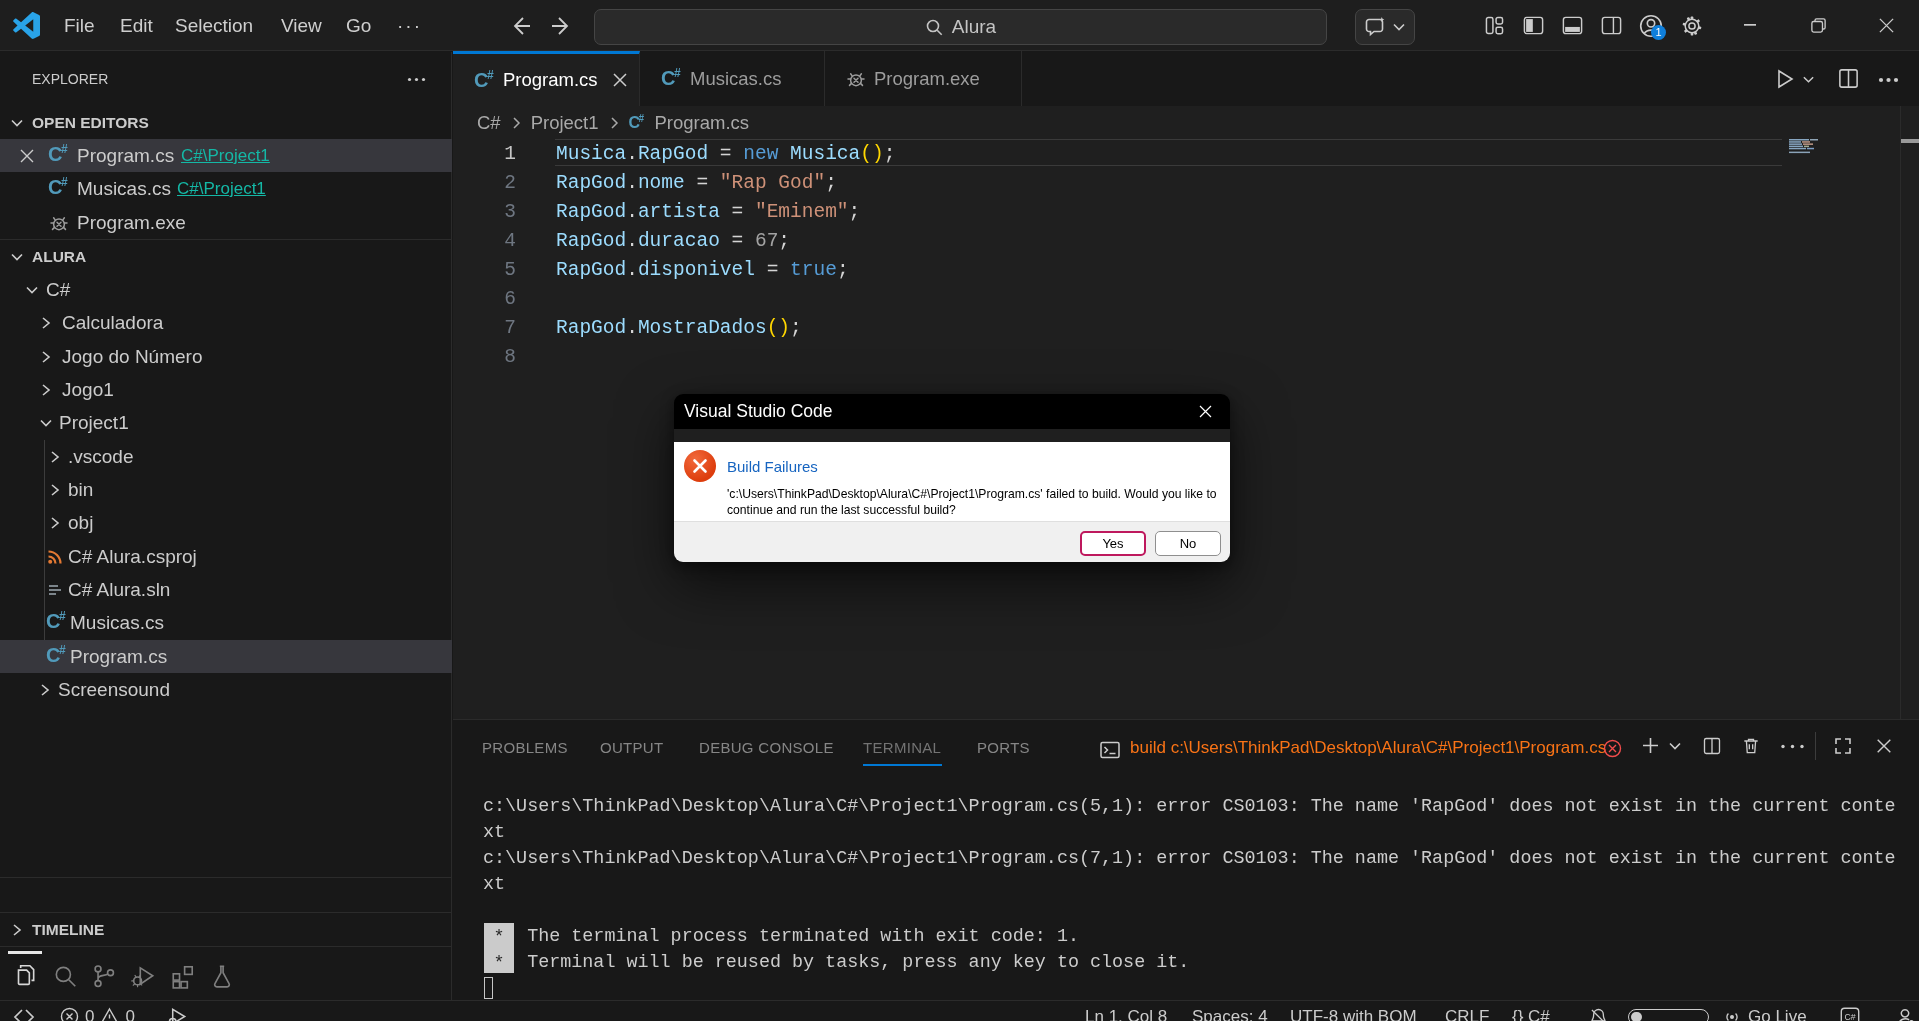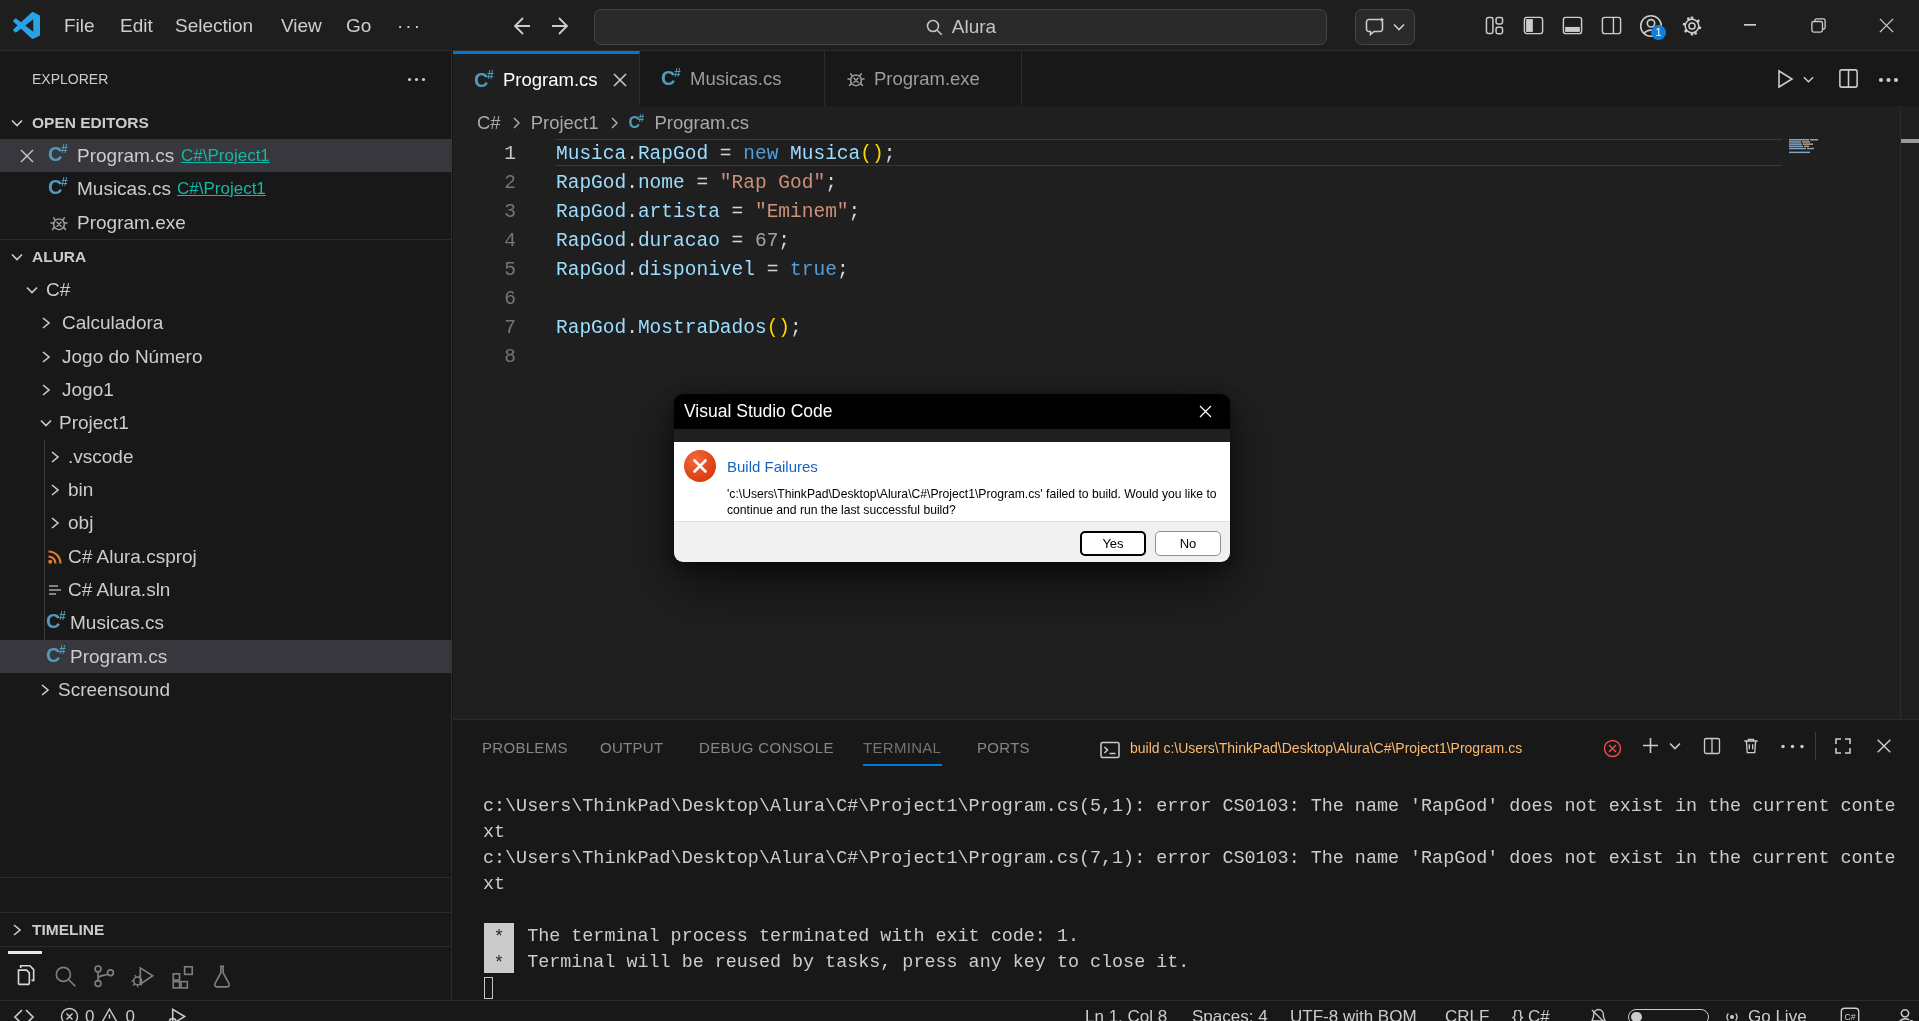--- a/index.html
+++ b/index.html
@@ -396,21 +396,21 @@
   <div class="ptab" style="left:147px;top:13px;">OUTPUT</div>
   <div class="ptab" style="left:246px;top:13px;">DEBUG CONSOLE</div>
   <div class="ptab" style="left:410px;top:13px;color:#737373;">TERMINAL</div>
   <div class="abs" style="left:410px;top:44px;width:79px;height:2px;background:#0078d4;"></div>
   <div class="ptab" style="left:524px;top:13px;">PORTS</div>
 
   <svg class="abs" style="left:646px;top:19px" width="22" height="22" viewBox="0 0 22 22" fill="none" stroke="#cccccc" stroke-width="1.5">
       <rect x="2" y="3.5" width="18" height="15" rx="1.5"></rect>
       <path d="m5.5 8 3 3-3 3M10.5 14.5h6"></path>
     </svg>
-  <div class="abs" style="left:677px;top:16px;font-size:14px;color:#fdba74;height:24px;line-height:24px;">build c:\Users\ThinkPad\Desktop\Alura\C#\Project1\Program.cs</div>
+  <div class="abs" style="left:677px;top:16px;font-size:17px;color:#f97316;height:24px;line-height:24px;">build c:\Users\ThinkPad\Desktop\Alura\C#\Project1\Program.cs</div>
   <svg class="abs" style="left:1150px;top:19px" width="19" height="19" viewBox="0 0 19 19" fill="none" stroke="#f14c4c" stroke-width="1.4">
       <circle cx="9.5" cy="9.5" r="8"></circle>
       <path d="M6 6l7 7M13 6l-7 7"></path>
     </svg>
 
   <svg class="abs" style="left:1187px;top:15px" width="21" height="21" viewBox="0 0 21 21" fill="none" stroke="#cccccc" stroke-width="1.6">
       <path d="M10.5 3v15M3 10.5h15"></path>
     </svg>
   <svg class="abs" style="left:1215px;top:19px" width="14" height="14" viewBox="0 0 14 14" fill="none" stroke="#cccccc" stroke-width="1.6">
       <path d="m2 4.5 5 5 5-5"></path>
@@ -520,16 +520,16 @@
   <div id="dlg-body">
     <div class="abs" style="left:10px;top:8px;width:32px;height:32px;border-radius:16px;background:radial-gradient(circle at 35% 30%, #f26a3c, #dd3d0d 70%);">
       <svg class="abs" style="left:8px;top:8px" width="16" height="16" viewBox="0 0 16 16" fill="none" stroke="#ffffff" stroke-width="2.6" stroke-linecap="round">
           <path d="M2.5 2.5l11 11M13.5 2.5l-11 11"></path>
         </svg>
     </div>
     <div class="abs" style="left:53px;top:16px;font-size:15px;color:#1664c0;">Build Failures</div>
     <div class="abs" style="left:53px;top:45px;font-size:12.15px;line-height:15.6px;color:#000;white-space:nowrap;">'c:\Users\ThinkPad\Desktop\Alura\C#\Project1\Program.cs' failed to build. Would you like to<br>continue and run the last successful build?</div>
   </div>
   <div id="dlg-foot">
-    <div class="dlgbtn" style="left:406px;border:2px solid #000000;">Yes</div>
+    <div class="dlgbtn" style="left:406px;border:2px solid #be185d;">Yes</div>
     <div class="dlgbtn" style="left:481px;border:1px solid #8f8f8f;">No</div>
   </div>
 </div>
 
 </body></html>

